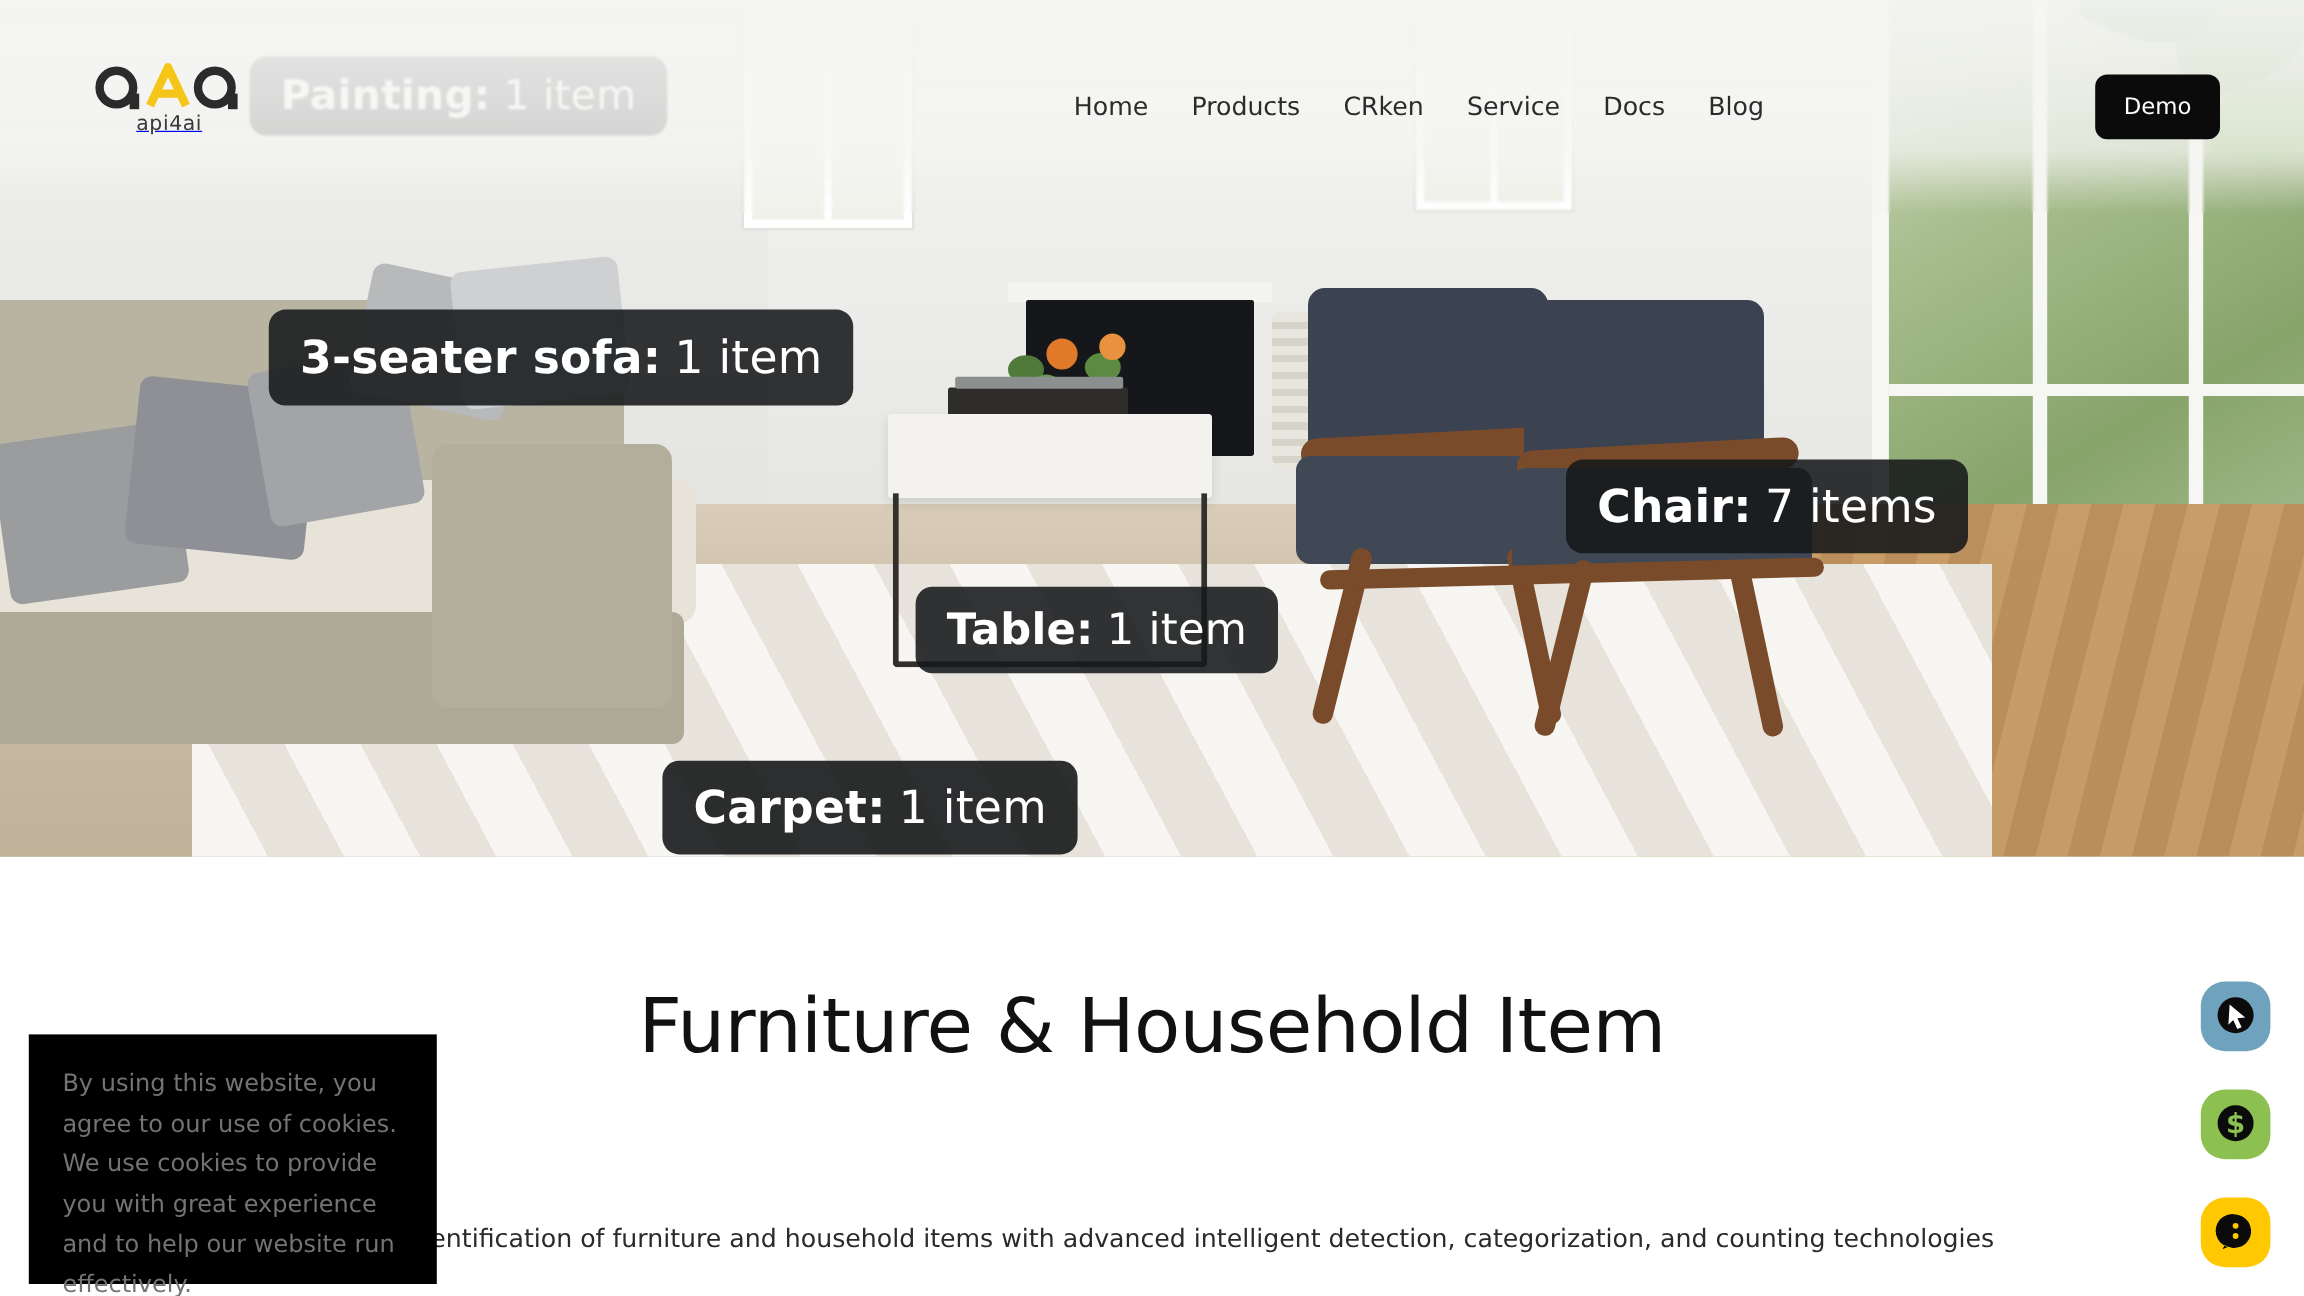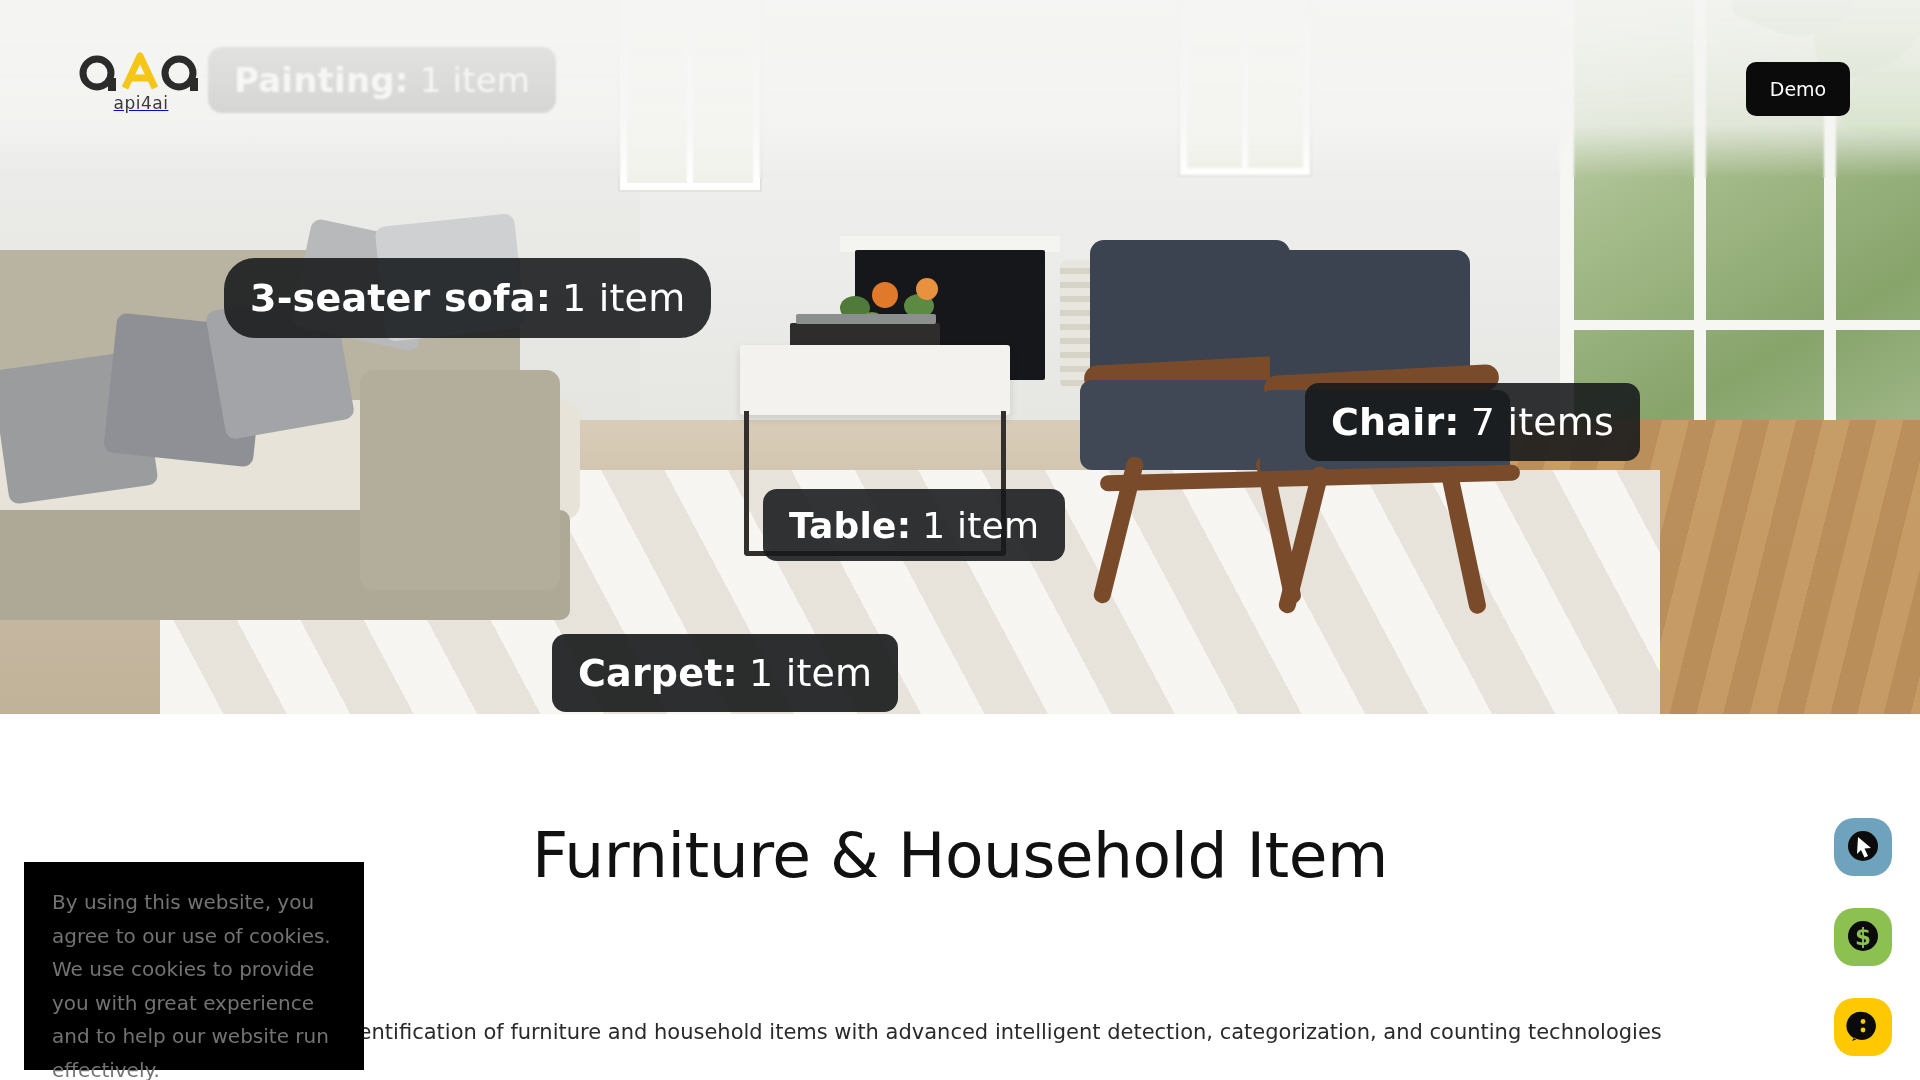--- a/index.html
+++ b/index.html
@@ -221,21 +221,21 @@
     border-radius:14px;
     padding:0 26px;
     letter-spacing:.2px;
     white-space:nowrap;
     font-family:"DejaVu Sans", sans-serif;
   }
   .det .k { font-weight:bold; }
   .det .v { font-weight:normal; margin-left:11px; }
 
   .det-painting { left:208px; top:47px;  height:66px; background:rgba(30,32,34,.55); font-size:34px; }
-  .det-sofa     { left:224px; top:258px; height:80px; background:rgba(22,24,26,.88); font-size:38px;border-radius:31px; }
+  .det-sofa     { left:224px; top:258px; height:80px; background:rgba(22,24,26,.88); font-size:38px; }
   .det-chair    { left:1305px;top:383px; height:78px; background:rgba(22,24,26,.88); font-size:38px; }
   .det-table    { left:763px; top:489px; height:72px; background:rgba(22,24,26,.88); font-size:36px; }
   .det-carpet   { left:552px; top:634px; height:78px; background:rgba(22,24,26,.90); font-size:38px; }
 
   
   .header {
     position:absolute; left:0; top:0; width:1920px; height:178px;
     display:flex; align-items:center; z-index:40;
     background:linear-gradient(180deg, rgba(244,244,242,.92) 0%, rgba(244,244,242,.72) 70%, rgba(244,244,242,0) 100%);
     backdrop-filter:blur(1px);
@@ -422,20 +422,28 @@
         <rect x="30" y="30" width="8" height="13" fill="#2b2b2b"></rect>
         <path d="M47 40 L62 8 L77 40" fill="none" stroke="#F5C518" stroke-width="7" stroke-linejoin="round"></path>
         <path d="M52 30 H72" stroke="#F5C518" stroke-width="7"></path>
         <circle cx="101" cy="25" r="14" fill="none" stroke="#2b2b2b" stroke-width="7"></circle>
         <rect x="112" y="30" width="8" height="13" fill="#2b2b2b"></rect>
       </svg>
     </span>
     <div class="sub">api4ai</div>
   </a>
 
+  <nav class="nav">
+    <a href="#">Home</a>
+    <a href="#">Products</a>
+    <a href="#">CRken</a>
+    <a href="#">Service</a>
+    <a href="#">Docs</a>
+    <a href="#">Blog</a>
+  </nav>
 
   <button class="demo-btn">Demo</button>
 </div>
 
 <div class="main">
   <h1 class="title">
     <span>Furniture &amp; Household Item</span><br>
   </h1>
 </div>
 <div class="subtitle">Precise identification of furniture and household items with advanced intelligent detection, categorization, and counting technologies</div>

